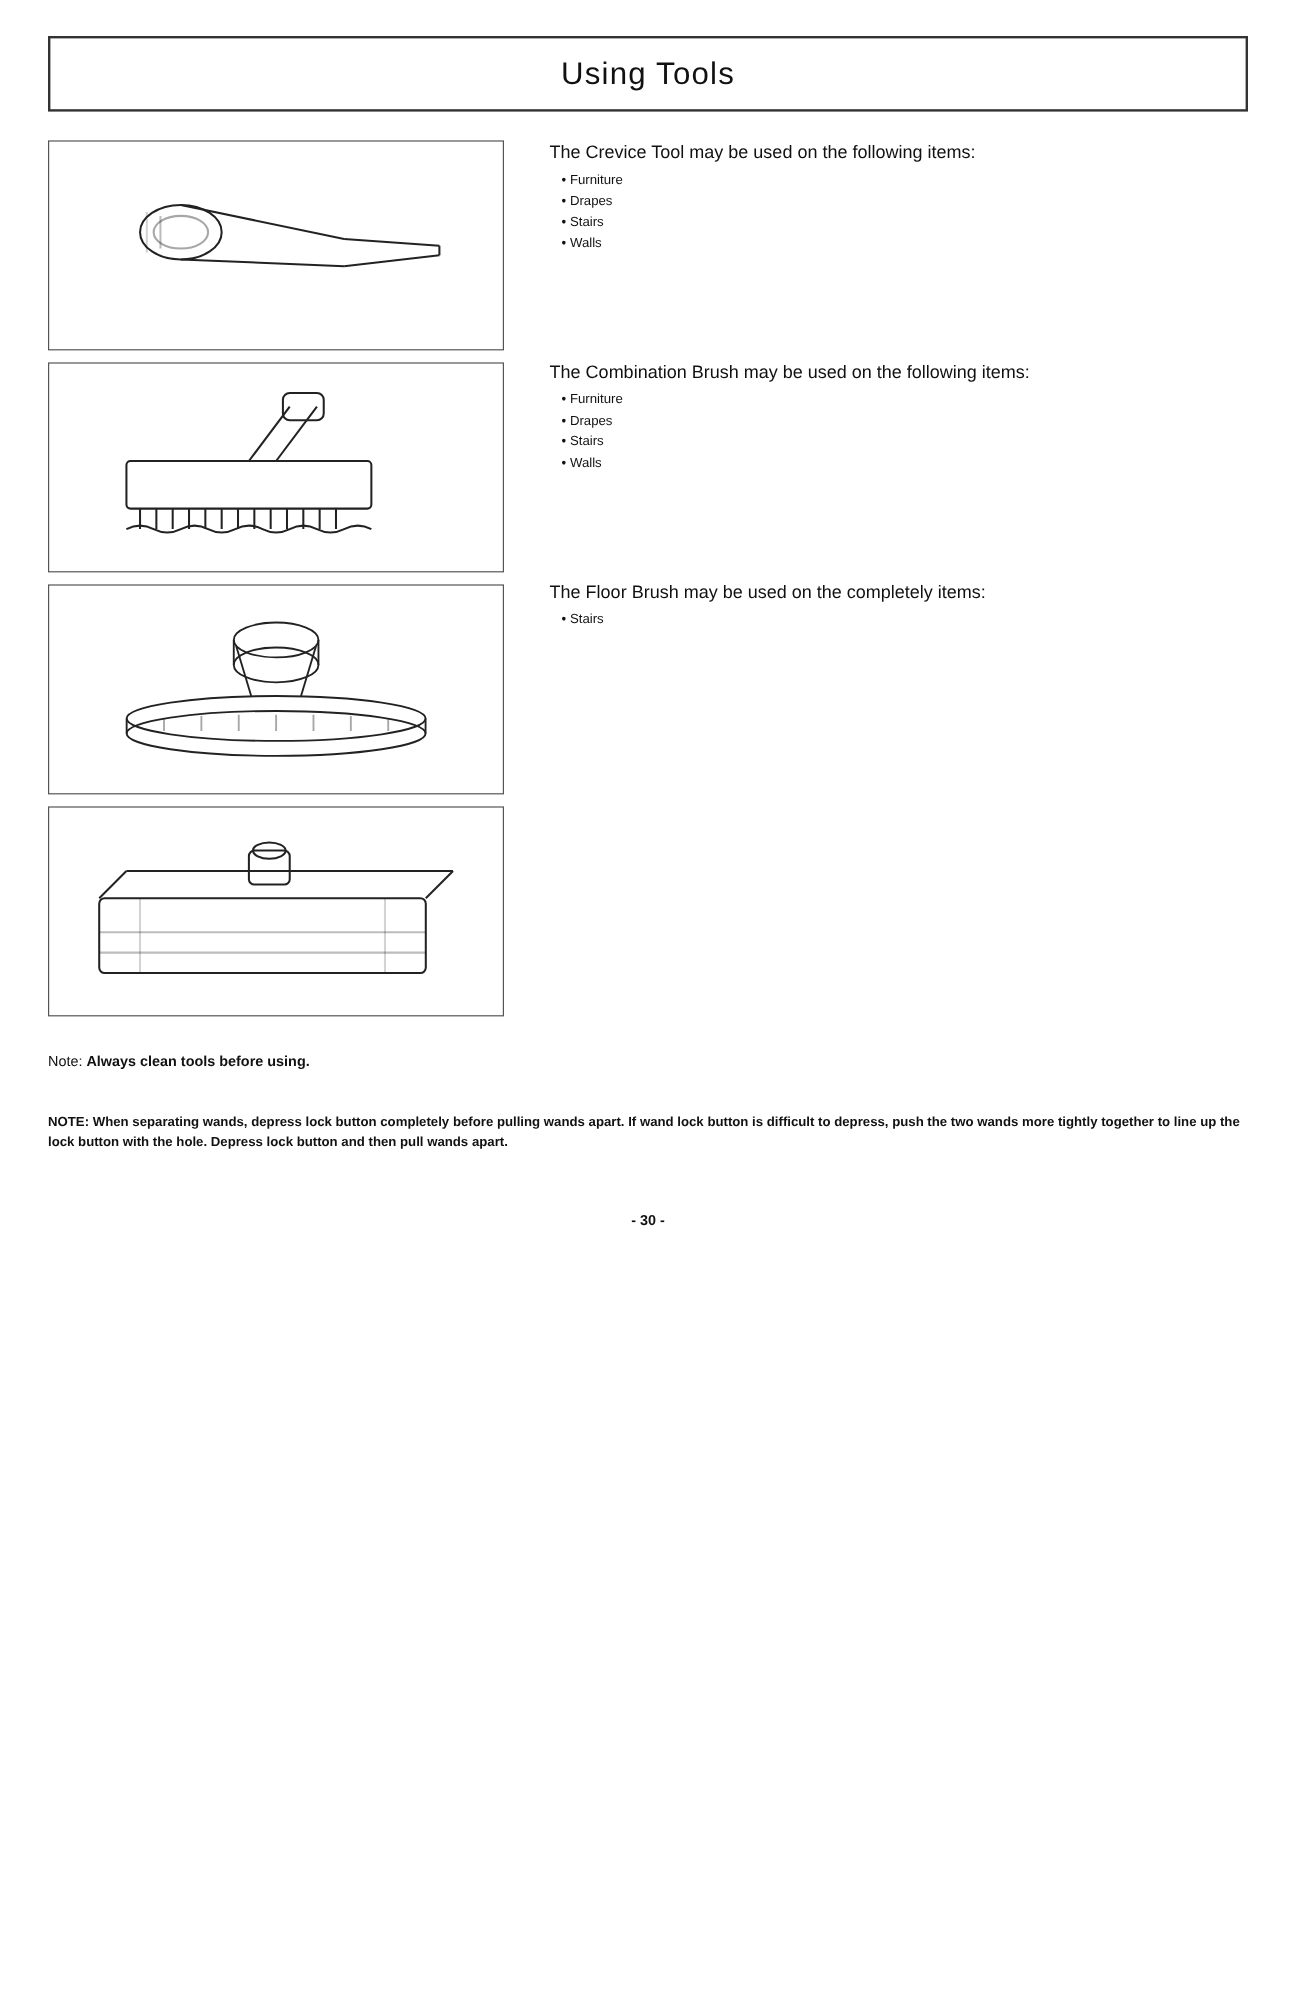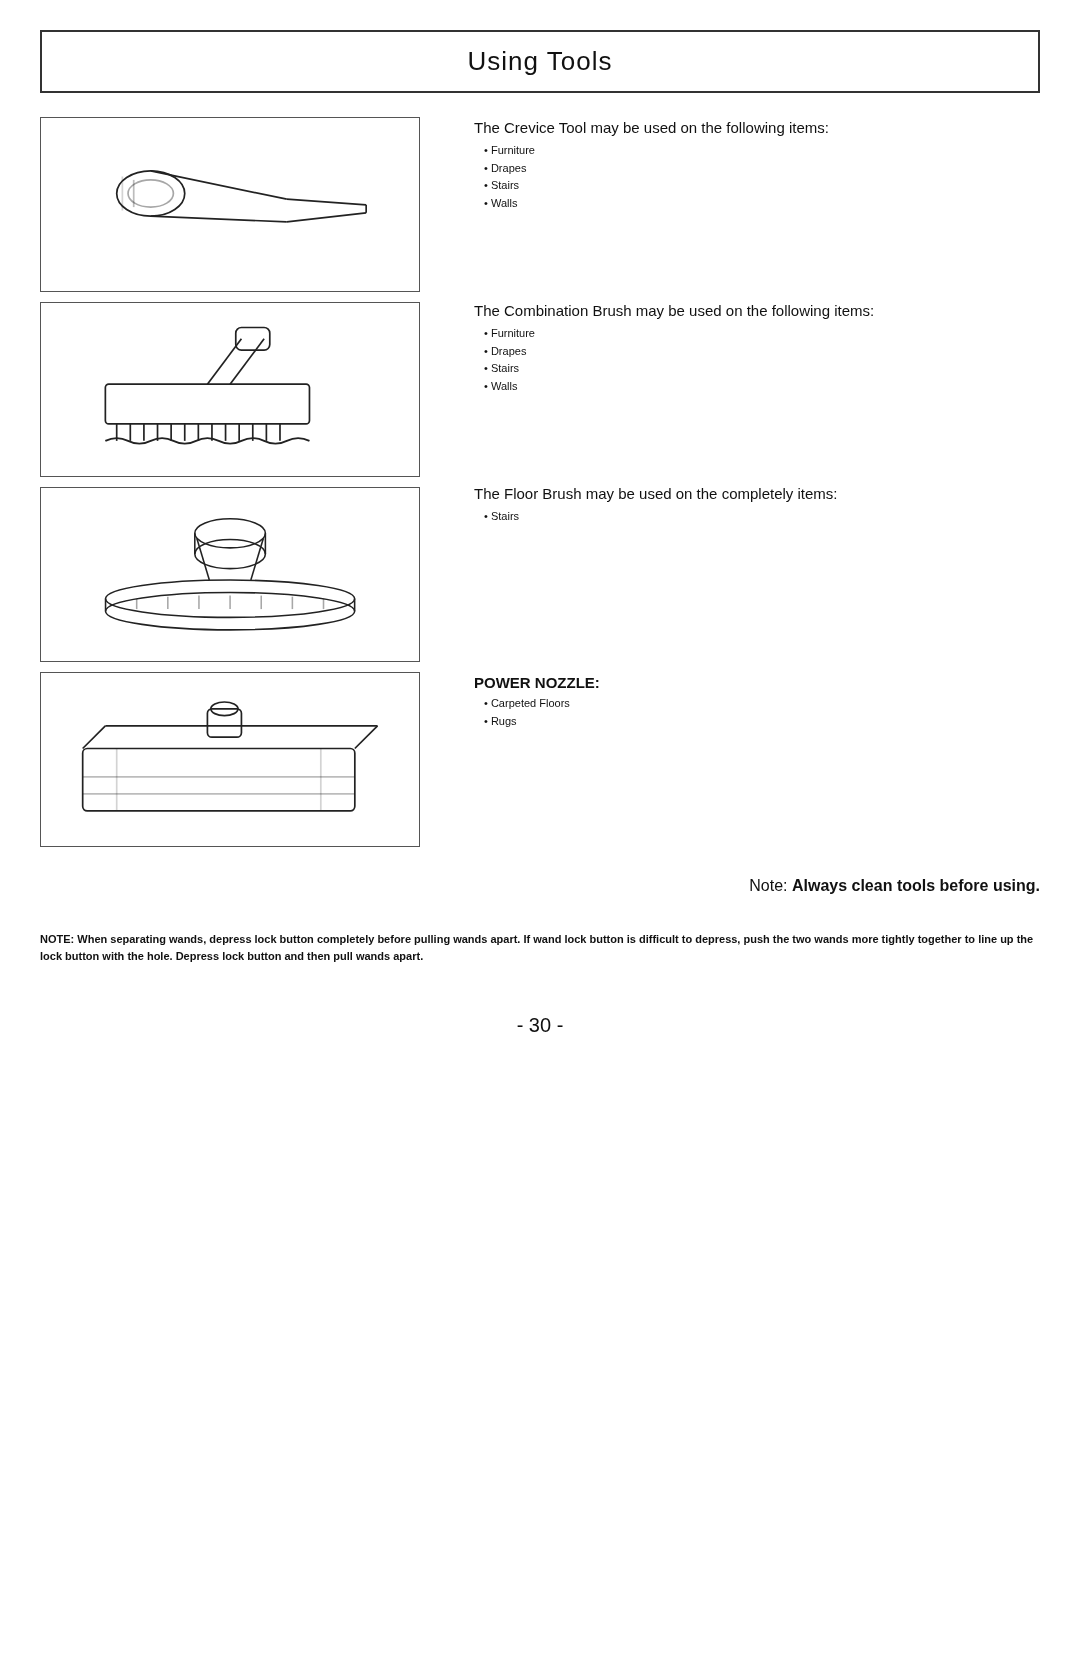--- a/index.html
+++ b/index.html
@@ -23,21 +23,21 @@
 
     .page-title {
       font-size: 26px;
       font-weight: normal;
       letter-spacing: 1px;
     }
 
     .main-content {
       display: flex;
       flex-direction: row;
-      gap: 16px;
+      gap: 0px;
     }
 
     .illustrations-col {
       display: flex;
       flex-direction: column;
       width: 390px;
       flex-shrink: 0;
       gap: 0px;
     }
 
@@ -97,23 +97,23 @@
     }
 
     .power-nozzle-title {
       font-size: 15px;
       font-weight: bold;
       text-transform: uppercase;
       margin-bottom: 4px;
     }
 
     .note-line {
-      text-align: right;
+      text-align: left;
       margin-top: 20px;
-      font-size: 16px;
+      font-size: 12px;
     }
 
     .note-line span {
       font-weight: normal;
     }
 
     .note-line strong {
       font-weight: bold;
     }
 
@@ -123,21 +123,22 @@
       line-height: 1.5;
     }
 
     .bottom-note strong {
       font-weight: bold;
     }
 
     .page-number {
       text-align: center;
       margin-top: 50px;
-      font-size: 20px;
+      font-size: 12px;
+      font-weight: bold;
     }
 
     
     .tool-svg {
       fill: none;
       stroke: #222;
       stroke-width: 1.5;
     }
   </style>
 </head>
@@ -274,27 +275,20 @@
       </ul>
     </div>
 
     <div class="tool-section">
       <p class="tool-desc-text">The Floor Brush may be used on the completely items:</p>
       <ul class="bullet-list">
         <li>Stairs</li>
       </ul>
     </div>
 
-    <div class="tool-section power-nozzle-section">
-      <p class="power-nozzle-title">POWER NOZZLE:</p>
-      <ul class="bullet-list">
-        <li>Carpeted  Floors</li>
-        <li>Rugs</li>
-      </ul>
-    </div>
 
   </div>
 </div>
 
 <div class="note-line">
   <span>Note: </span><strong>Always clean tools before using.</strong>
 </div>
 
 <div class="bottom-note">
   <strong>NOTE: </strong><strong>When separating wands, depress lock button completely before pulling wands apart. If wand lock button is difficult to depress, push the two wands more tightly together to line up the lock button with the hole. Depress lock button and then pull wands apart.</strong>

